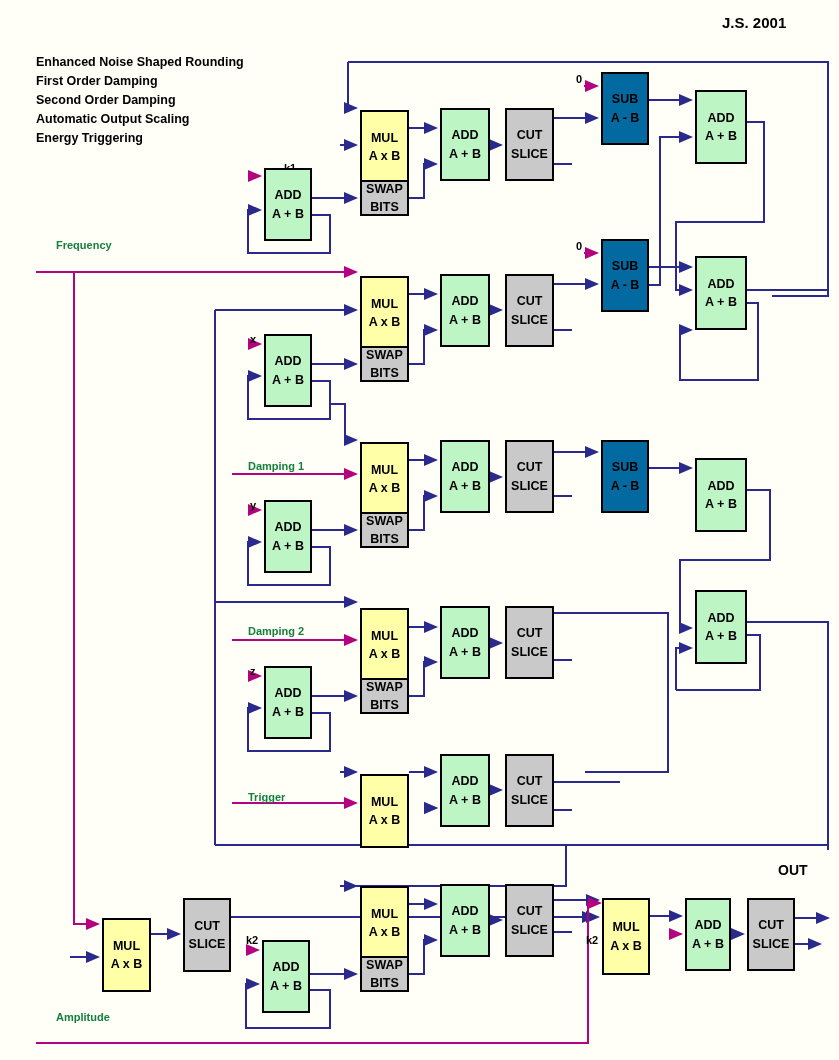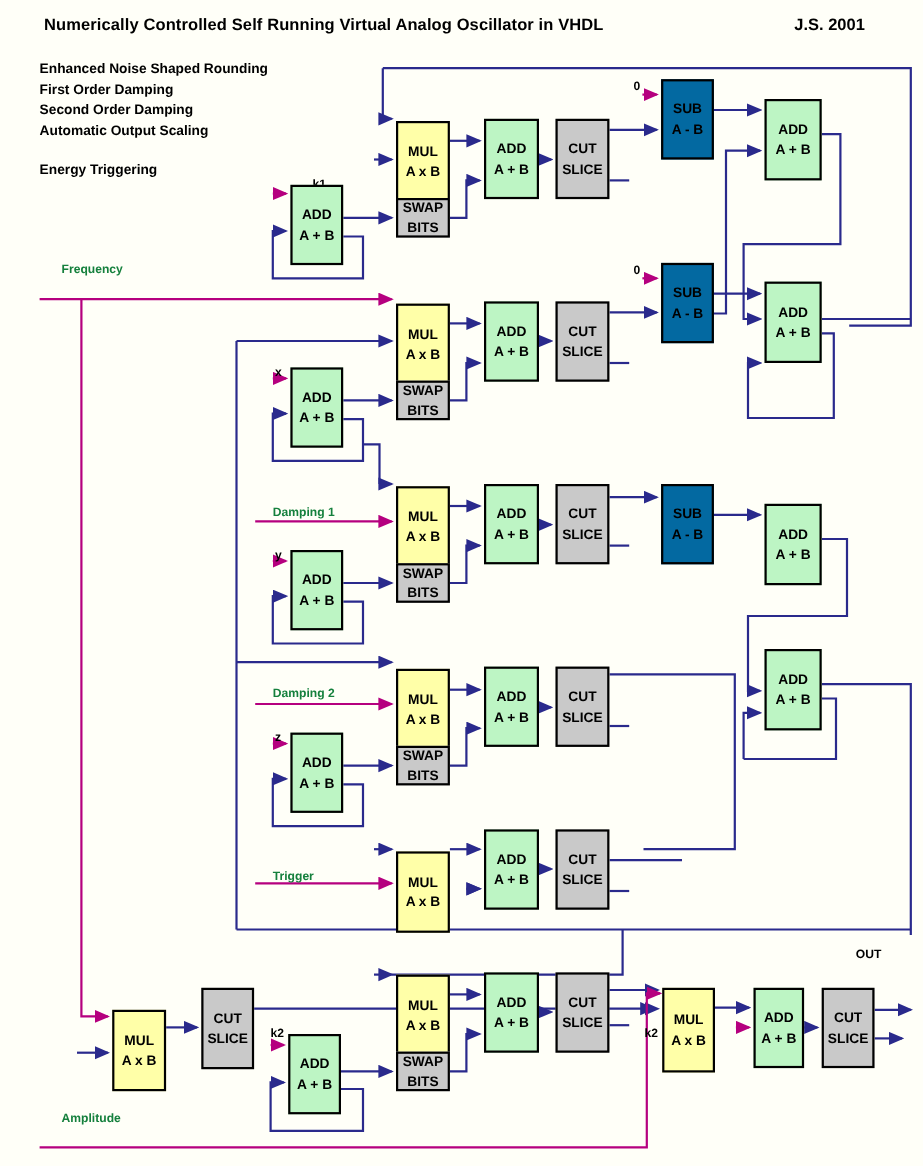--- a/index.html
+++ b/index.html
@@ -6,21 +6,21 @@
   body{width:839px;height:1060px;position:relative;
        font-family:"Liberation Sans","DejaVu Sans",sans-serif;}
   #root{position:relative;width:839px;height:1060px;overflow:hidden;background:#fffff8;}
   svg{position:absolute;left:0;top:0;}
   .title{position:absolute;left:40px;top:14px;font-size:15px;font-weight:bold;color:#000;
          letter-spacing:0.1px;white-space:nowrap;}
   .author{position:absolute;left:722px;top:14px;font-size:15px;font-weight:bold;color:#000;white-space:nowrap;}
   .feat{position:absolute;left:36px;font-size:12.5px;font-weight:bold;color:#000;white-space:nowrap;}
   .siglbl{position:absolute;font-size:11px;font-weight:bold;color:#15803d;white-space:nowrap;margin-left:16px;}
   .smalllbl{position:absolute;font-size:11px;font-weight:bold;color:#000;white-space:nowrap;}
-  .outlbl{position:absolute;font-size:11px;font-weight:bold;color:#000;white-space:nowrap;}
+  .outlbl{position:absolute;font-size:14px;font-weight:bold;color:#000;white-space:nowrap;}
   .blk{position:absolute;box-sizing:border-box;border:2.5px solid #000;
        display:flex;flex-direction:column;align-items:center;justify-content:center;
        font-size:12.5px;font-weight:bold;color:#000;line-height:1.45;}
   .blk span{display:block;white-space:nowrap;}
   .yellow{background:#ffffa8;margin-top:20px;}
   .green{background:#bdf5c4;}
   .pink{background:#0369a1;}
   .gray{background:#c9c9c9;}
 </style>
 </head>
@@ -140,29 +140,28 @@
       <path d="M232,640 L356,640" marker-end="url(#arp)"></path>
       <path d="M232,803 L356,803" marker-end="url(#arp)"></path>
       <path d="M584,86 L597,86" marker-end="url(#arp)"></path>
       <path d="M584,253 L597,253" marker-end="url(#arp)"></path>
       <path d="M669,934 L681,934" marker-end="url(#arp)"></path>
       <path d="M588,940 L588,903 L600,903" marker-end="url(#arp)"></path>
       <path d="M588,940 L588,1043 L36,1043"></path>
     </g>
   </svg>
 
-  <div class="title">Numerically Controlled Self Running Virtual Analog Oscillator in VHDL</div>
   <div class="author">J.S. 2001</div>
 
   <div id="features">
       <div class="feat" style="top: 55px;">Enhanced Noise Shaped Rounding</div>
       <div class="feat" style="top: 74px;">First Order Damping</div>
       <div class="feat" style="top: 93px;">Second Order Damping</div>
       <div class="feat" style="top: 112px;">Automatic Output Scaling</div>
-      <div class="feat" style="top: 131px; margin-top: 16px;">Energy Triggering</div>
+      <div class="feat" style="top: 131px;">Energy Triggering</div>
     </div>
   <div id="signals">
       <div class="siglbl" style="left: 40px; top: 239px;">Frequency</div>
       <div class="siglbl" style="left: 232px; top: 460px;">Damping 1</div>
       <div class="siglbl" style="left: 232px; top: 625px;">Damping 2</div>
       <div class="siglbl" style="left: 232px; top: 791px;">Trigger</div>
       <div class="siglbl" style="left: 40px; top: 1011px;">Amplitude</div>
     </div>
   <div id="smalls">
       <div class="smalllbl" style="left: 248px; top: 162px; padding-left: 36px;">k1</div>

